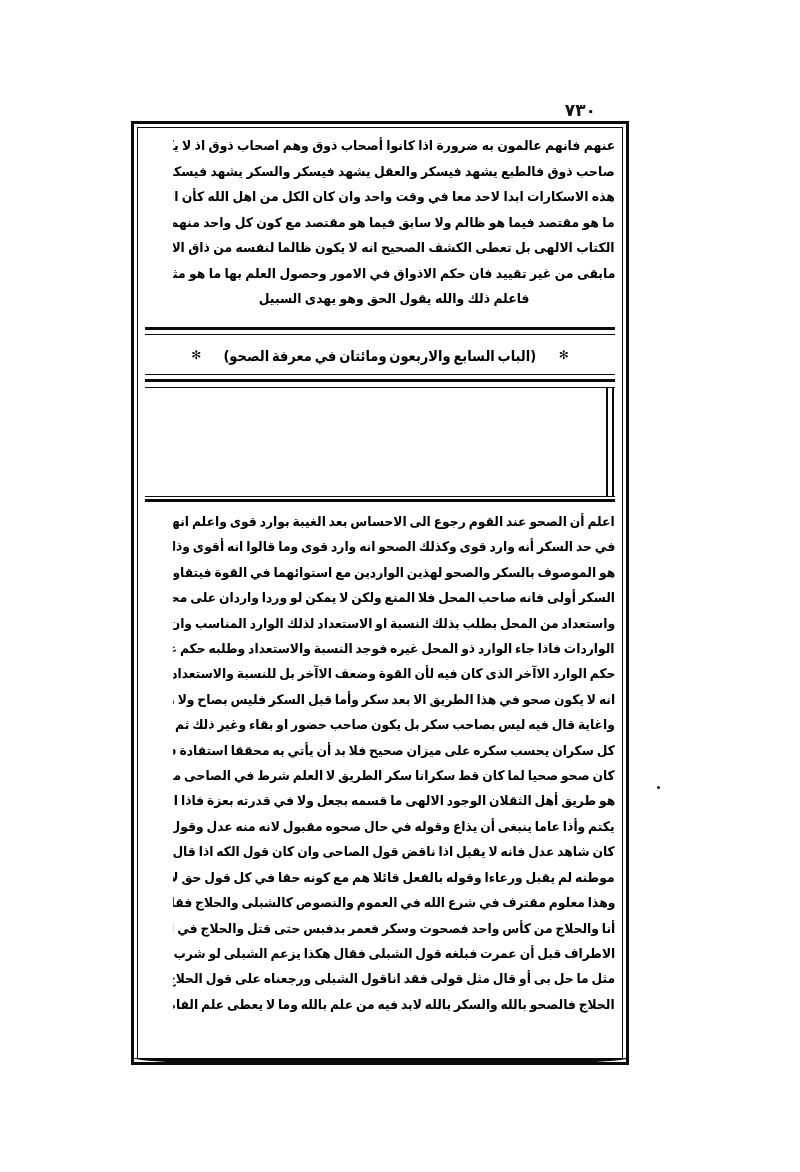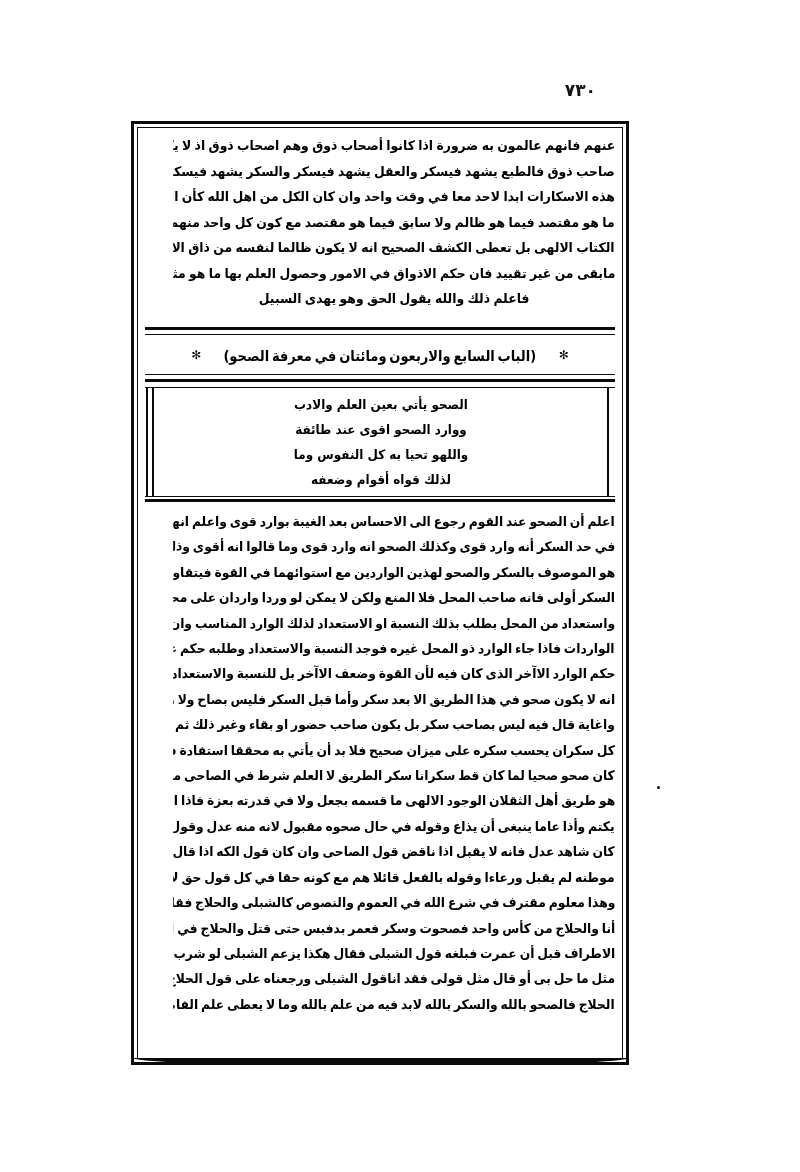--- a/index.html
+++ b/index.html
@@ -13,21 +13,21 @@
     height: 1172px;
     position: relative;
     overflow: hidden;
     font-family: "DejaVu Sans", sans-serif;
     color: #000000;
   }
 
   
   .page-number {
     position: absolute;
-    top: 80px;
+    top: 100px;
     left: 0;
     width: 596px;
     text-align: right;
     font-family: "DejaVu Sans", sans-serif;
     font-size: 17px;
     font-weight: 700;
     letter-spacing: 1px;
     color: #121212;
     direction: ltr;
   }
@@ -258,27 +258,20 @@
       <span class="star">✻</span>
       <span class="chapter-title">(الباب السابع والاربعون ومائتان في معرفة الصحو)</span>
       <span class="star">✻</span>
     </div>
 
     <div class="rule rule-thin" style="top:243px;"></div>
     <div class="rule rule-thick" style="top:248px;"></div>
 
     <div class="verse-table" style="top:256px;">
 
-      <div class="verse-col col-right">
-        <div class="verse-edge-right"></div>
-        <div class="verse-line">الصحو يأتي بعين العلم والادب</div>
-        <div class="verse-line">ووارد الصحو اقوى عند طائفة</div>
-        <div class="verse-line">واللهو تحيا به كل النفوس وما</div>
-        <div class="verse-line">لذلك قواه أقوام وضعفه</div>
-      </div>
 
       <div class="verse-divider"></div>
 
     </div>
 
     <div class="rule rule-thick" style="top:368px;"></div>
 
     <div class="block-body ar">
       <span class="ln">اعلم أن الصحو عند القوم رجوع الى الاحساس بعد الغيبة بوارد قوى واعلم انهم قد جعلوا</span>
       <span class="ln">في حد السكر أنه وارد قوى وكذلك الصحو انه وارد قوى وما قالوا انه أقوى وذلك أن المحل</span>

